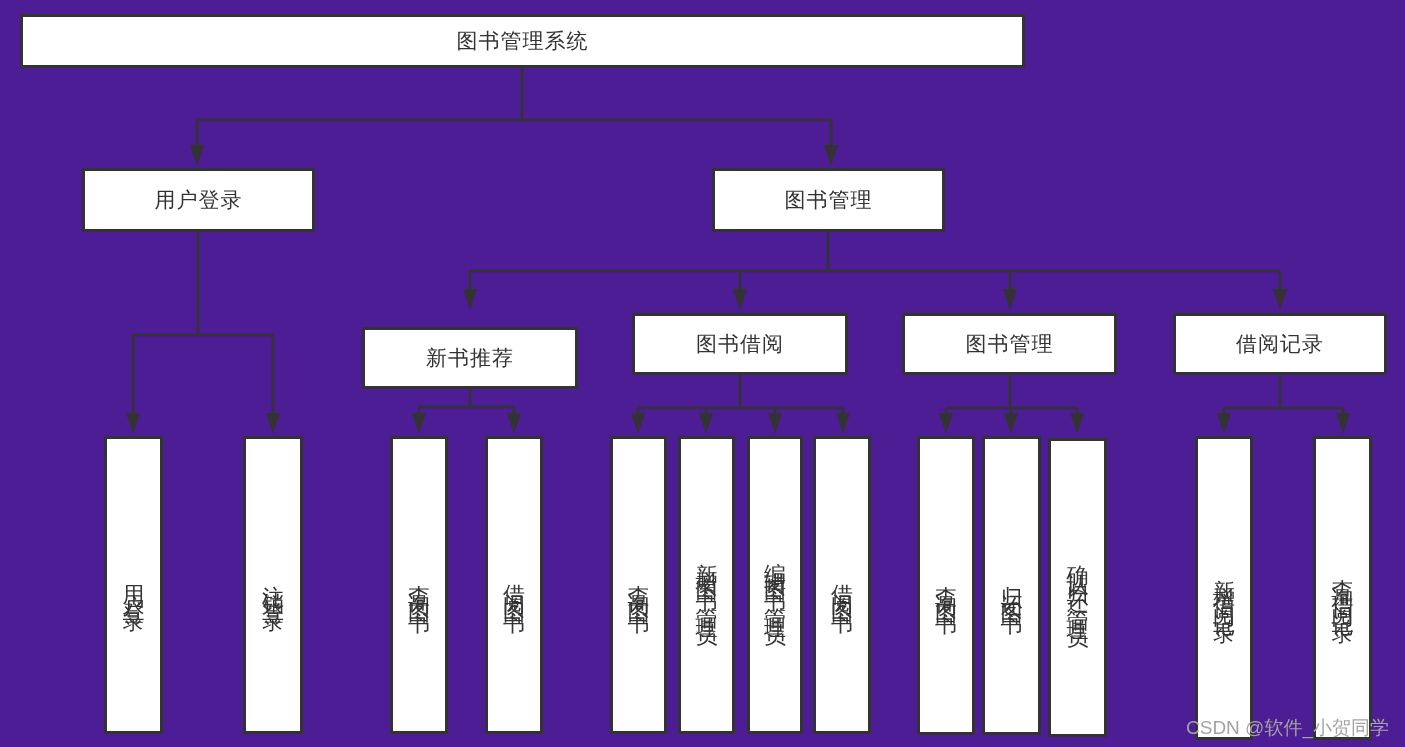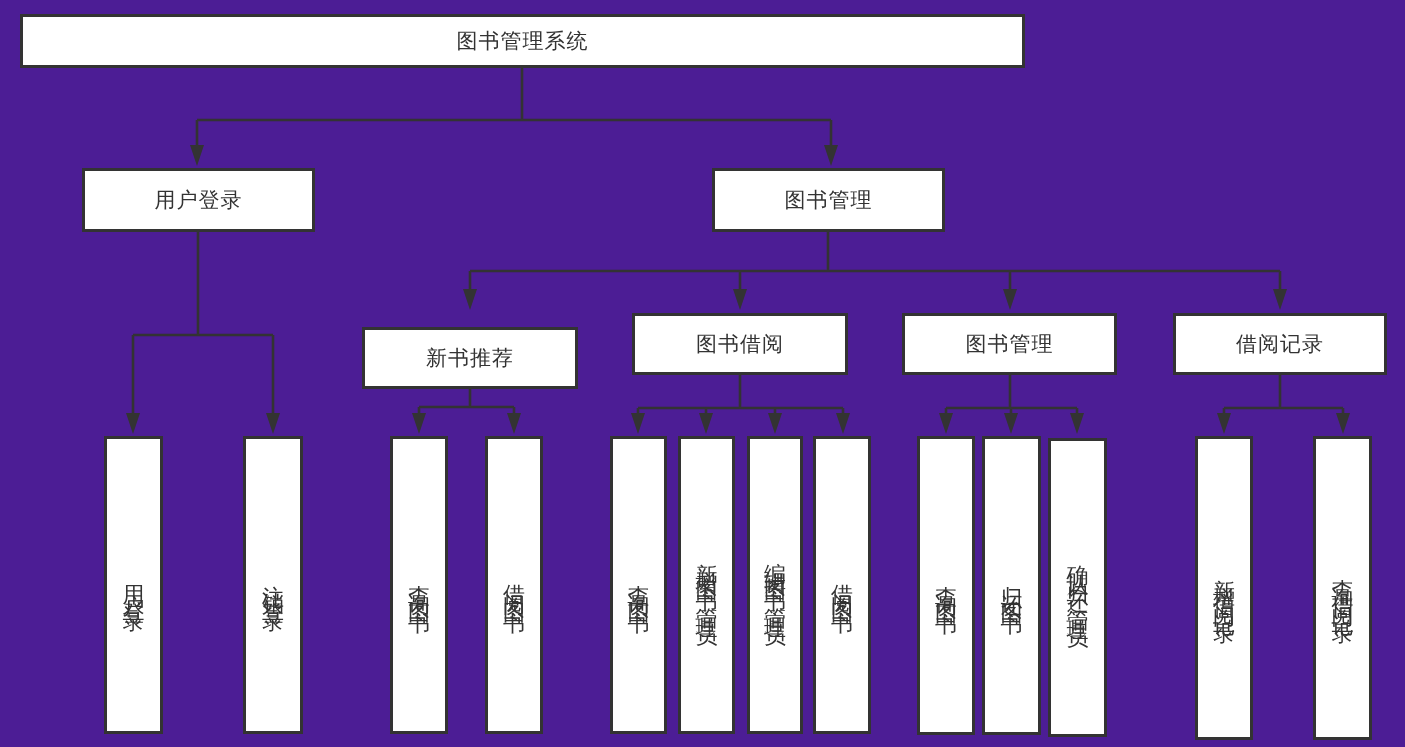--- a/index.html
+++ b/index.html
@@ -174,14 +174,15 @@
     <span>确认归还（管理员）</span>
   </div>
 
   <div class="vbox" style="left:1195px; top:436px; width:58px; height:304px;">
     <span>新增借阅记录</span>
   </div>
   <div class="vbox" style="left:1313px; top:436px; width:59px; height:304px;">
     <span>查询借阅记录</span>
   </div>
 
+  <div class="watermark">CSDN @软件_小贺同学</div>
 
 </div>
 
 </body></html>

